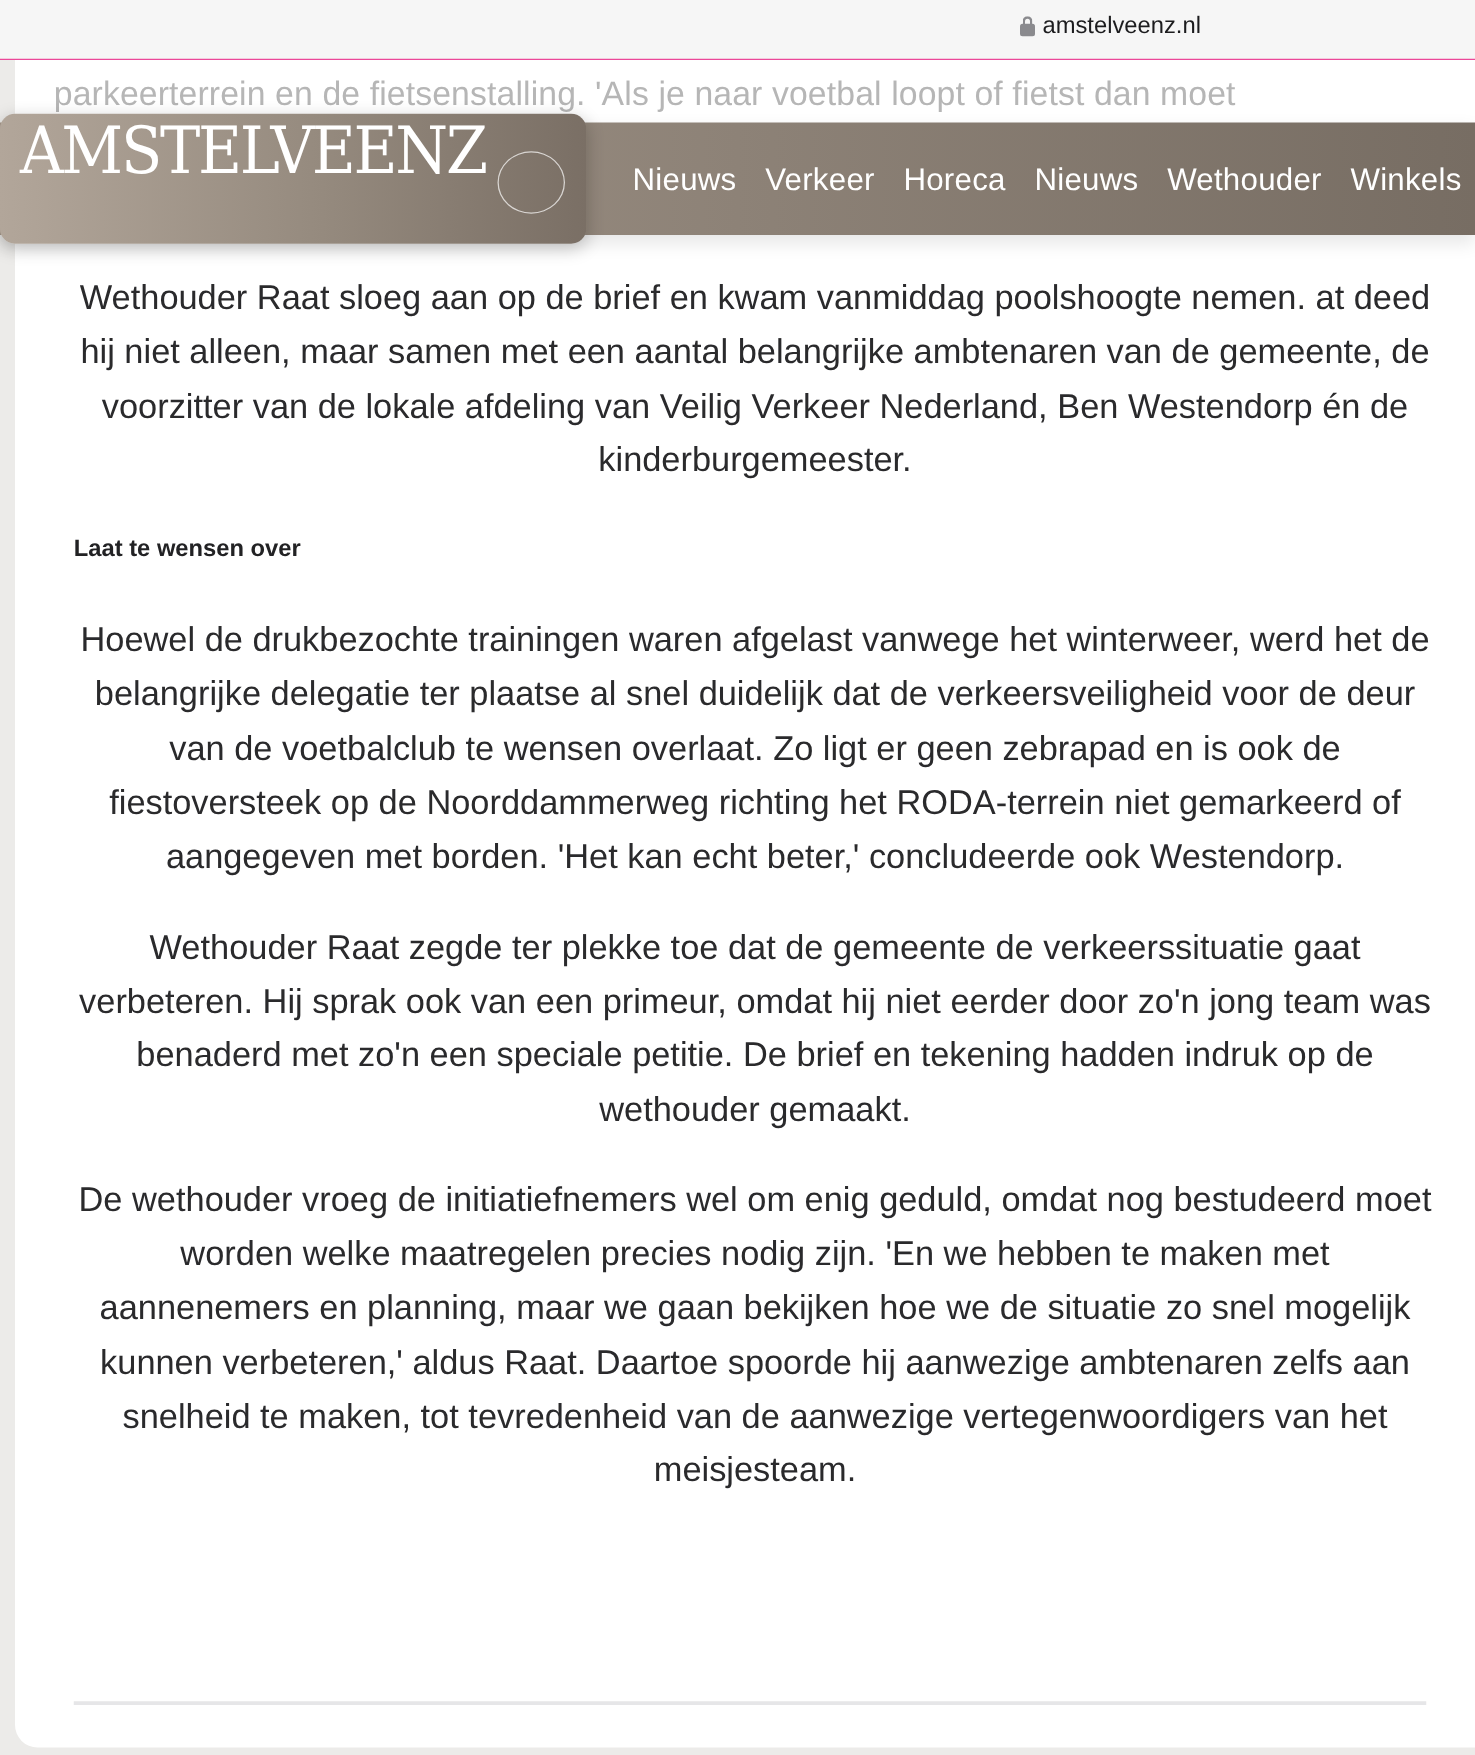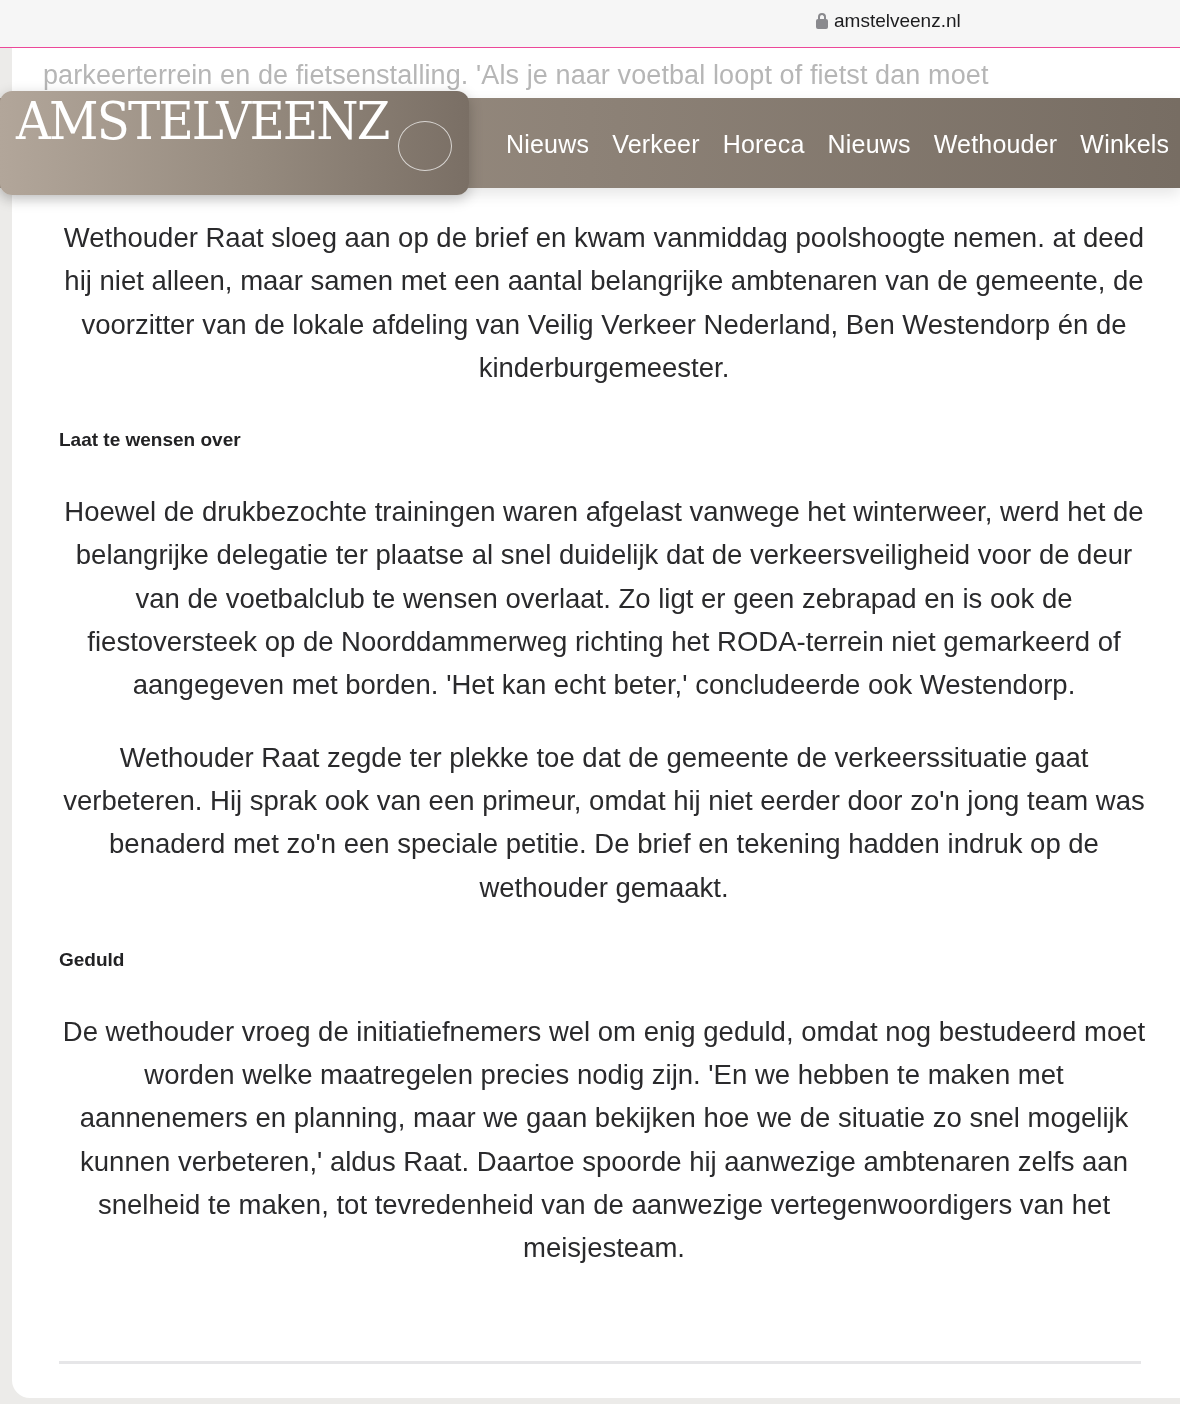--- a/index.html
+++ b/index.html
@@ -117,17 +117,16 @@
   <a href="#">Nieuws</a>
   <a href="#">Wethouder</a>
   <a href="#">Winkels</a>
 </nav>
 
 <article class="article">
   <p>Wethouder Raat sloeg aan op de brief en kwam vanmiddag poolshoogte nemen.  at deed hij niet alleen, maar samen met een aantal belangrijke ambtenaren van de gemeente, de voorzitter van de lokale afdeling van Veilig Verkeer Nederland, Ben Westendorp én de kinderburgemeester.</p>
   <h3>Laat te wensen over</h3>
   <p>Hoewel de drukbezochte trainingen waren afgelast vanwege het winterweer, werd het de belangrijke delegatie ter plaatse al snel duidelijk dat de verkeersveiligheid voor de deur van de voetbalclub te wensen overlaat. Zo ligt er geen zebrapad en is ook de fiestoversteek op de Noorddammerweg richting het RODA-terrein niet gemarkeerd of aangegeven met borden. 'Het kan echt beter,' concludeerde ook Westendorp.</p>
   <p>Wethouder Raat zegde ter plekke toe dat de gemeente de verkeerssituatie gaat verbeteren. Hij sprak ook van een primeur, omdat hij niet eerder door zo'n jong team was benaderd met zo'n een speciale petitie. De brief en tekening hadden indruk op de wethouder gemaakt.</p>
-  <h3>Geduld</h3>
   <p>De wethouder vroeg de initiatiefnemers wel om enig geduld, omdat nog bestudeerd moet worden welke maatregelen precies nodig zijn. 'En we hebben te maken met aannenemers en planning, maar we gaan bekijken hoe we de situatie zo snel mogelijk kunnen verbeteren,' aldus Raat. Daartoe spoorde hij aanwezige ambtenaren zelfs aan snelheid te maken, tot  tevredenheid van de aanwezige vertegenwoordigers van het meisjesteam.</p>
 </article>
 
 <div class="divider"></div>
 
 </body></html>

